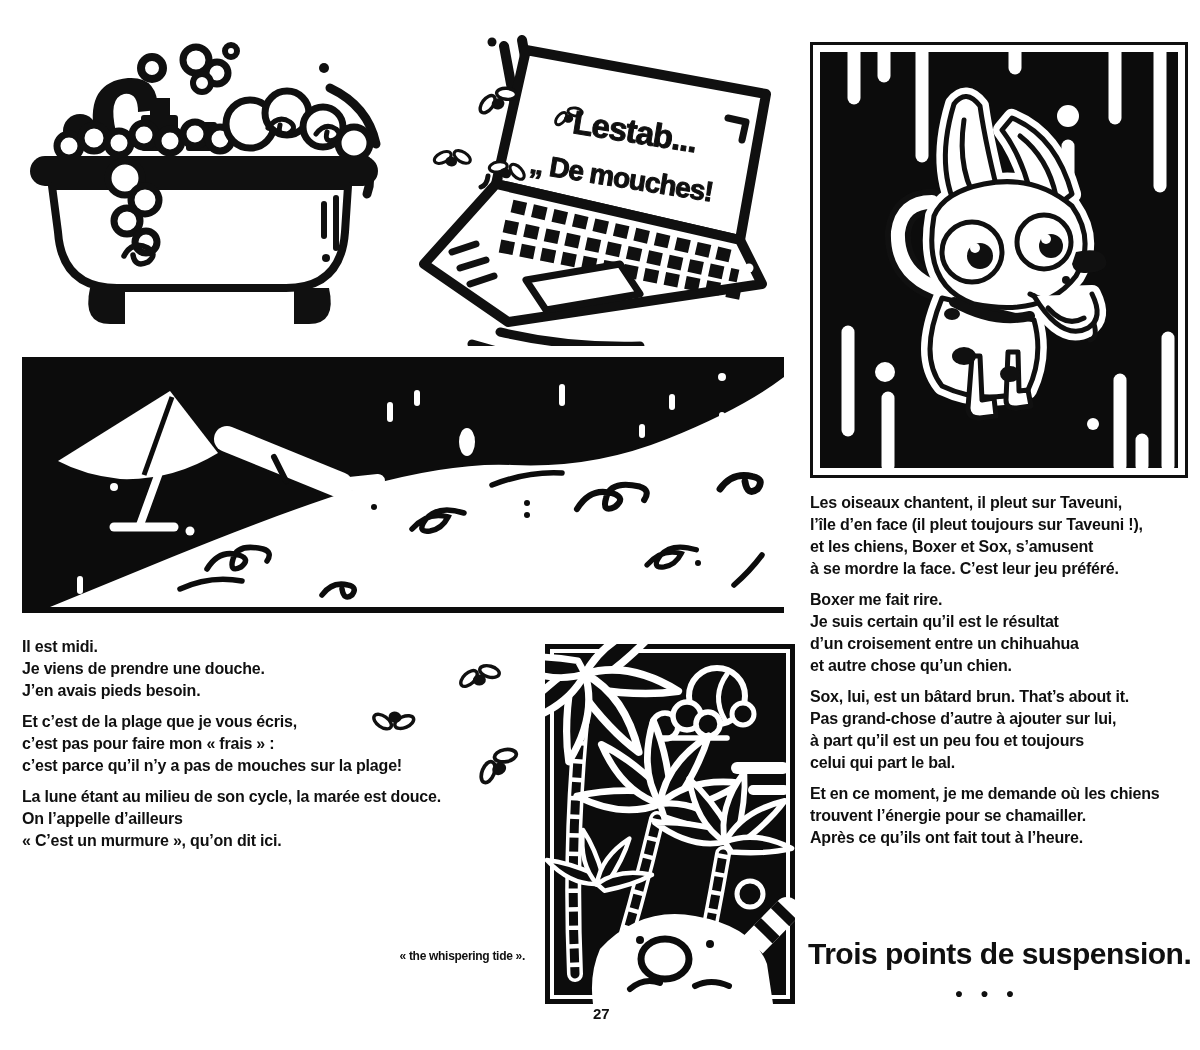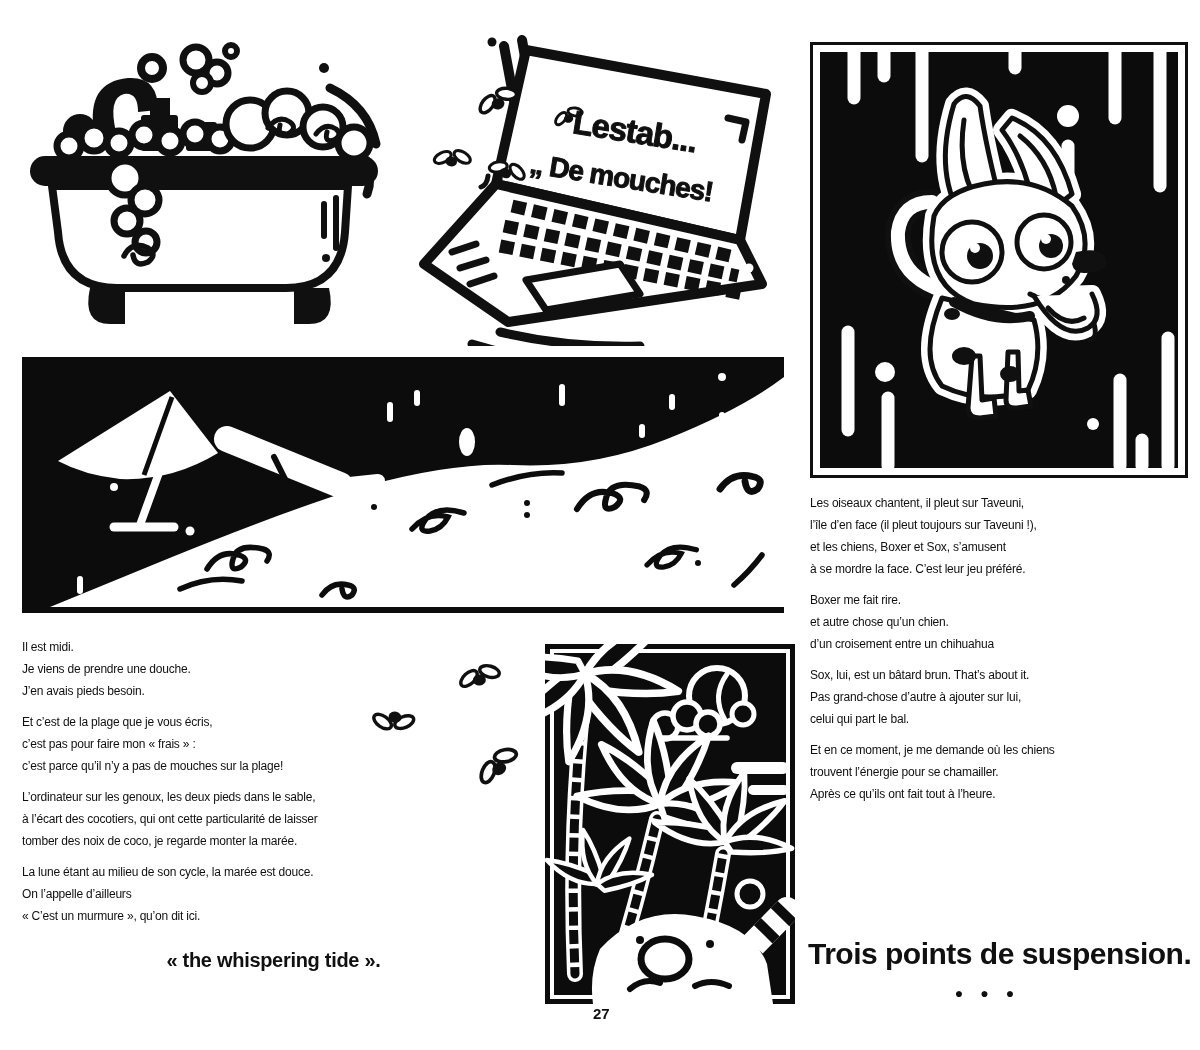--- a/index.html
+++ b/index.html
@@ -1,22 +1,22 @@
 <!DOCTYPE html>
 <html><head>
 <meta charset="utf-8">
 <style>
   html,body{margin:0;padding:0;background:#ffffff;}
   #page{position:relative;width:1200px;height:1050px;background:#ffffff;overflow:hidden;
         font-family:"Liberation Sans","DejaVu Sans",sans-serif;color:#101010;}
   .abs{position:absolute;}
-  .body-text{font-weight:400;font-size:12px;line-height:22px;letter-spacing:-0.2px;}
+  .body-text{font-weight:700;font-size:16px;line-height:22px;letter-spacing:-0.2px;}
   .para + .para{margin-top:9px;}
   .t-line{white-space:nowrap;}
-  .tagline{font-weight:700;font-size:20px;letter-spacing:-0.3px;text-align:center;}
+  .tagline{font-weight:700;font-size:12px;letter-spacing:-0.3px;text-align:right;}
   .heading{font-weight:700;font-size:30px;letter-spacing:-0.5px;white-space:nowrap;}
   .dots{font-size:14px;letter-spacing:17px;text-align:center;}
   .page-num{font-weight:700;font-size:15px;text-align:center;}
   svg{display:block;}
   svg text{font-family:"Liberation Sans","DejaVu Sans",sans-serif;font-weight:700;fill:#101010;}
 </style>
 </head>
 <body>
 
 <div id="page">
@@ -333,48 +333,45 @@
         <div class="t-line">Il est midi.</div>
         <div class="t-line">Je viens de prendre une douche.</div>
         <div class="t-line">J’en avais pieds besoin.</div>
       </div>
       <div class="para">
         <div class="t-line">Et c’est de la plage que je vous écris,</div>
         <div class="t-line">c’est pas pour faire mon « frais » :</div>
         <div class="t-line">c’est parce qu’il n’y a pas de mouches sur la plage!</div>
       </div>
       <div class="para">
-        <div class="t-line">L’ordinateur sur les genoux, les deux pieds dans le sable,</div>
-        <div class="t-line">à l’écart des cocotiers, qui ont cette particularité de laisser</div>
-        <div class="t-line">tomber des noix de coco, je regarde monter la marée.</div>
-      </div>
-      <div class="para">
         <div class="t-line">La lune étant au milieu de son cycle, la marée est douce.</div>
         <div class="t-line">On l’appelle d’ailleurs</div>
         <div class="t-line">« C’est un murmure », qu’on dit ici.</div>
       </div>
     </div>
 
   <div class="abs tagline" style="left:22px;top:949px;width:503px">« the whispering tide ».</div>
 
   <div class="abs body-text" style="left:810px;top:492px;width:388px">
       <div class="para">
         <div class="t-line">Les oiseaux chantent, il pleut sur Taveuni,</div>
         <div class="t-line">l’île d’en face (il pleut toujours sur Taveuni !),</div>
         <div class="t-line">et les chiens, Boxer et Sox, s’amusent</div>
         <div class="t-line">à se mordre la face. C’est leur jeu préféré.</div>
       </div>
       <div class="para">
         <div class="t-line">Boxer me fait rire.</div>
+        <div class="t-line">Je suis certain qu’il est le résultat</div>
+        <div class="t-line">d’un croisement entre un chihuahua</div>
         <div class="t-line">et autre chose qu’un chien.</div>
-        <div class="t-line">d’un croisement entre un chihuahua</div>
       </div>
       <div class="para">
         <div class="t-line">Sox, lui, est un bâtard brun. That’s about it.</div>
         <div class="t-line">Pas grand-chose d’autre à ajouter sur lui,</div>
+        <div class="t-line">à part qu’il est un peu fou et toujours</div>
         <div class="t-line">celui qui part le bal.</div>
       </div>
       <div class="para">
         <div class="t-line">Et en ce moment, je me demande où les chiens</div>
         <div class="t-line">trouvent l’énergie pour se chamailler.</div>
         <div class="t-line">Après ce qu’ils ont fait tout à l’heure.</div>
       </div>
     </div>
 
   <div class="abs heading" style="left:808px;top:937px">Trois points de suspension.</div>

